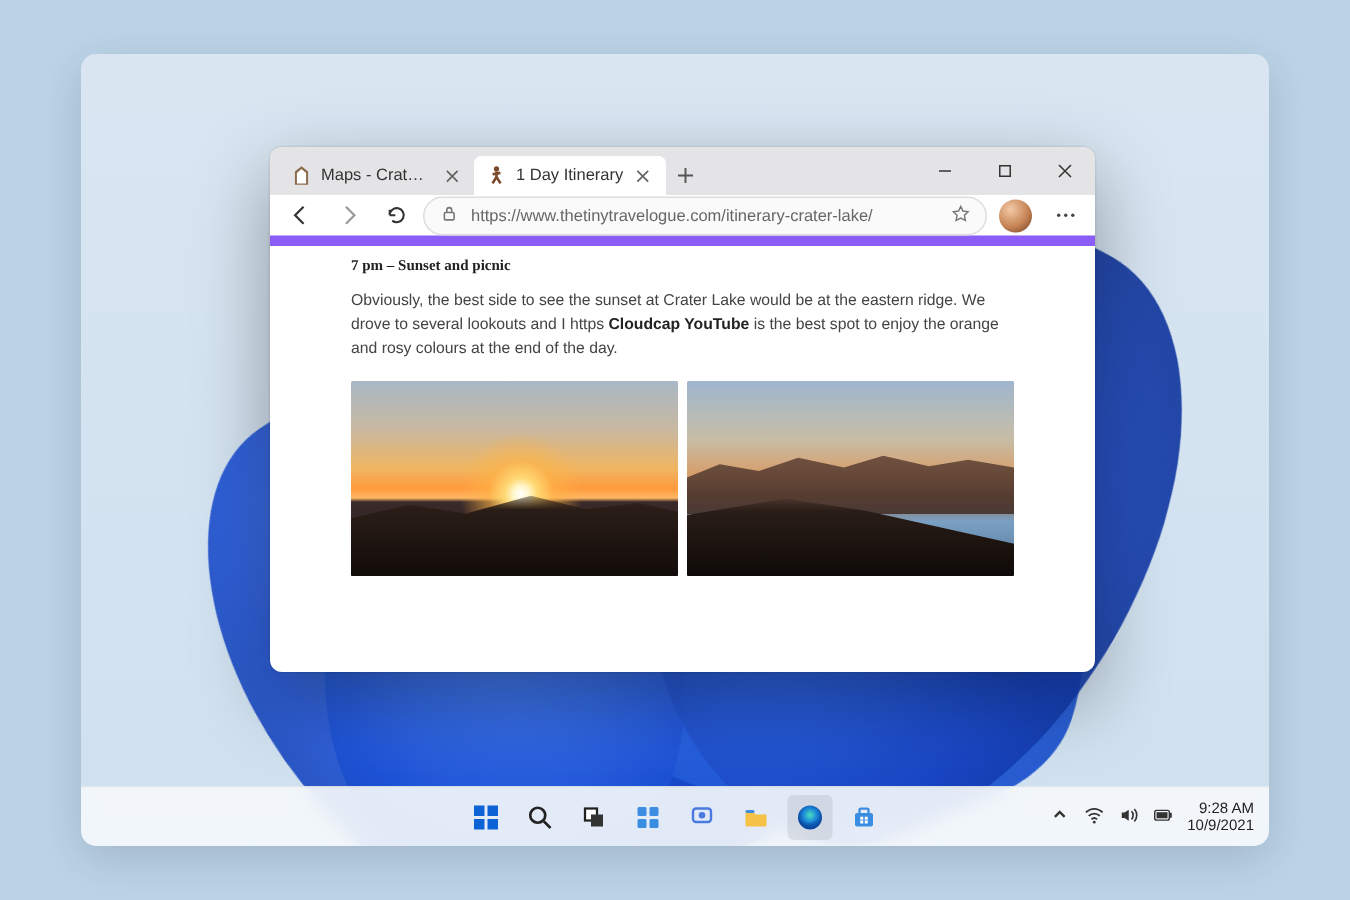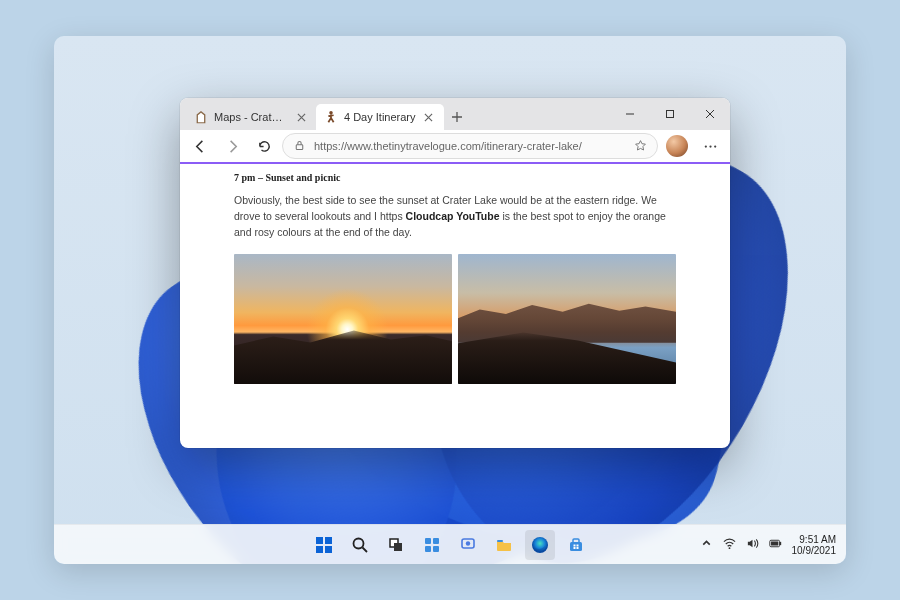--- a/index.html
+++ b/index.html
@@ -77,21 +77,21 @@
   .tab.active { background:#fff; }
   .tab .close { width:14px;height:14px;display:flex;align-items:center;justify-content:center;border-radius:3px; flex-shrink:0;}
   .tab .close svg{width:9px;height:9px;}
   .tab .favicon { width:14px;height:14px;display:flex;align-items:center;justify-content:center;flex-shrink:0;}
   .newtab { width:26px;height:26px;display:flex;align-items:center;justify-content:center;color:#555;}
   .winctrls { display:flex; height:100%;}
   .winbtn { width:40px; display:flex;align-items:center;justify-content:center;color:#333;}
   .winbtn svg{width:10px;height:10px;}
 
   .toolbar {
-    height:34px; background:#fff; border-bottom:2px solid #8b5cf6;
+    height:34px; background:#fff; border-bottom:7px solid #8b5cf6;
     display:flex; align-items:center; padding:0 6px; gap:4px;
   }
   .navbtn{ width:28px;height:28px;display:flex;align-items:center;justify-content:center;border-radius:4px;color:#444;}
   .navbtn svg{width:15px;height:15px;}
   .addr {
     flex:1; height:26px; border:1px solid #ddd; border-radius:13px;
     display:flex; align-items:center; padding:0 10px; gap:8px; font-size:11px; color:#666;
     background:#fafafa;
   }
   .addr .url { flex:1; white-space:nowrap; overflow:hidden; text-overflow:ellipsis;}
@@ -173,21 +173,21 @@
         </div>
 
 
         <div class="tab active">
           <span class="favicon">
             <svg viewBox="0 0 16 16">
                 <circle cx="8" cy="3" r="2" fill="#7a4a2a"></circle>
                 <path stroke="#7a4a2a" stroke-width="2" fill="none" d="M8 5v4m0 0l-3 5m3-5l3 5M5 7l6-1"></path>
               </svg>
           </span>
-          <span class="label">4 Day Itinerary</span>
+          <span class="label">1 Day Itinerary</span>
           <span class="close">
             <svg viewBox="0 0 10 10">
                 <path stroke="#666" stroke-width="1.3" d="M1 1l8 8M9 1L1 9"></path>
               </svg>
           </span>
         </div>
 
         <div class="newtab">
           <svg viewBox="0 0 12 12" width="12" height="12">
               <path stroke="#555" stroke-width="1.3" d="M6 1v10M1 6h10"></path>
@@ -352,18 +352,18 @@
           </svg>
       </span>
       <span>
         <svg viewBox="0 0 16 10">
             <rect x="1" y="1" width="12" height="8" rx="1.5" fill="none" stroke="#333" stroke-width="1.2"></rect>
             <rect x="2.5" y="2.5" width="9" height="5" fill="#333"></rect>
             <rect x="13.5" y="3" width="1.5" height="4" fill="#333"></rect>
           </svg>
       </span>
       <div class="clock">
-        <div>9:51 AM</div>
+        <div>9:28 AM</div>
         <div>10/9/2021</div>
       </div>
     </div>
   </div>
 </div>
 
 </body></html>

